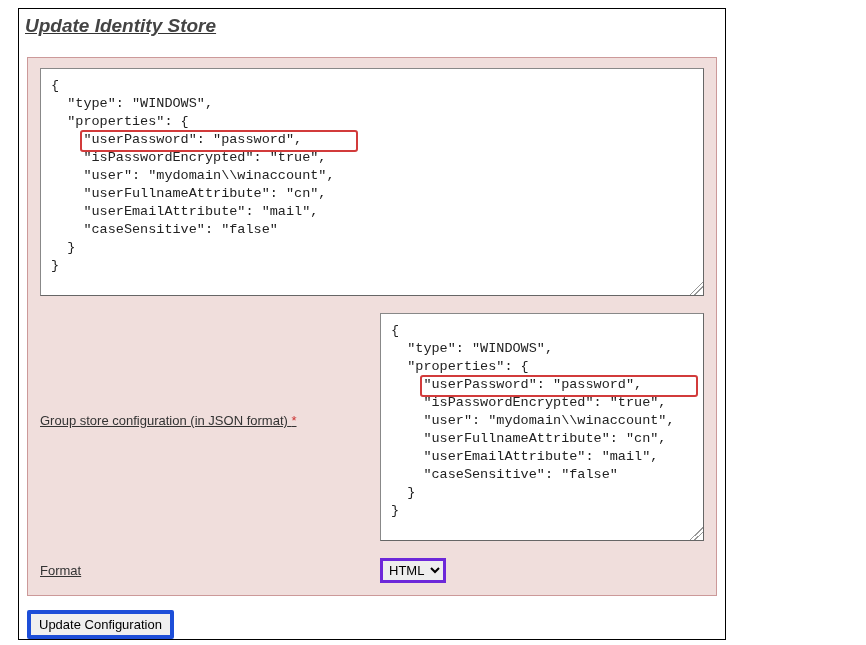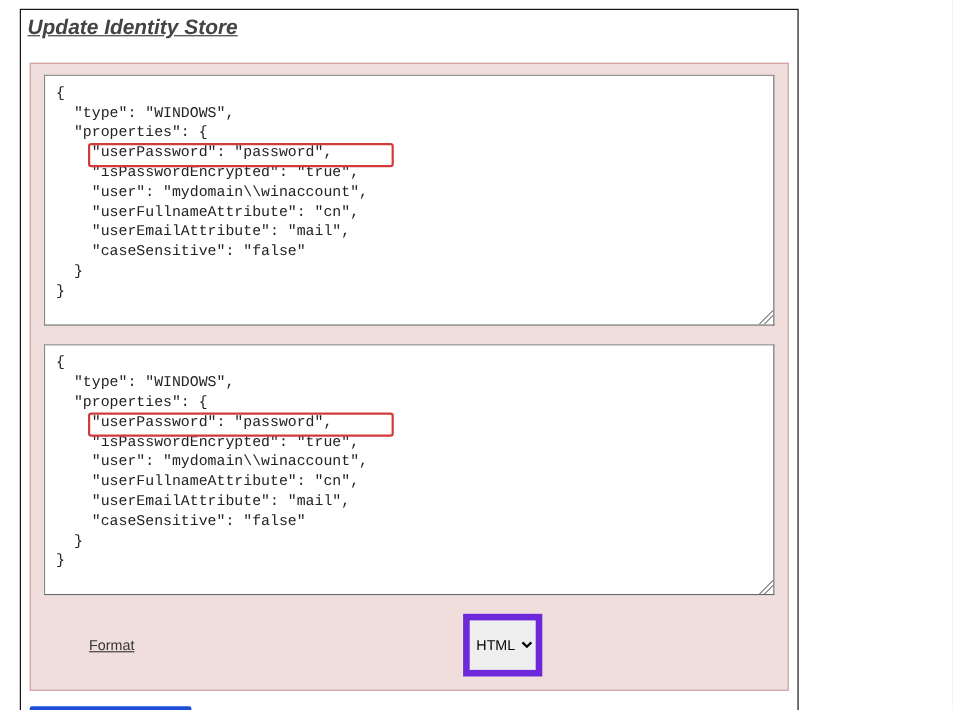--- a/index.html
+++ b/index.html
@@ -80,40 +80,40 @@
     }
     .hl-group {
       top: 62px;
       left: 40px;
       width: 278px;
       height: 22px;
     }
     select.fmt {
       font-family: Arial, sans-serif;
       font-size: 13px;
-      padding: 14px 2px;
-      border: 6px solid #6d28d9;
+      padding: 1px 2px;
+      border: 3px solid #6d28d9;
       background: #eee;
     }
     button.update-btn {
       margin: 6px 0 0 8px;
       font-family: Arial, sans-serif;
       font-size: 13px;
       padding: 3px 8px;
       background: #efefef;
       border: 4px solid #1d4ed8;
       border-radius: 2px;
       cursor: pointer;
     }
     .label-row {
       display: flex;
       align-items: center;
       margin-top: 4px;
     }
-    .label-row .label-col { padding-top: 0; margin-left: 41px; }
+    .label-row .label-col { padding-top: 0; }
     .ta-wrap {
       position: relative;
       width: 100%;
     }
     
     textarea.json-area::-webkit-resizer {
       background: linear-gradient(135deg, transparent 55%, #999 55%, #999 60%, transparent 60%, transparent 70%, #999 70%, #999 75%, transparent 75%);
     }
     .user-row .label-col { padding-top: 100px; }
     .group-row .label-col { padding-top: 100px; }
@@ -140,20 +140,24 @@
     "userEmailAttribute": "mail",
     "caseSensitive": "false"
   }
 }</textarea>
           <div class="highlight-box hl-user" title="&quot;isPasswordEncrypted&quot;: &quot;true&quot;,"></div>
         </div>
       </div>
     </div>
 
     <div class="row top group-row">
+      <div class="label-col">
+        <span>Group store configuration (in JSON format)</span>
+        <span class="req">*</span>
+      </div>
       <div class="input-col">
         <div class="ta-wrap">
           <textarea class="json-area" spellcheck="true" style="">{
   "type": "WINDOWS",
   "properties": {
     "userPassword": "password",
     "isPasswordEncrypted": "true",
     "user": "mydomain\\winaccount",
     "userFullnameAttribute": "cn",
     "userEmailAttribute": "mail",

